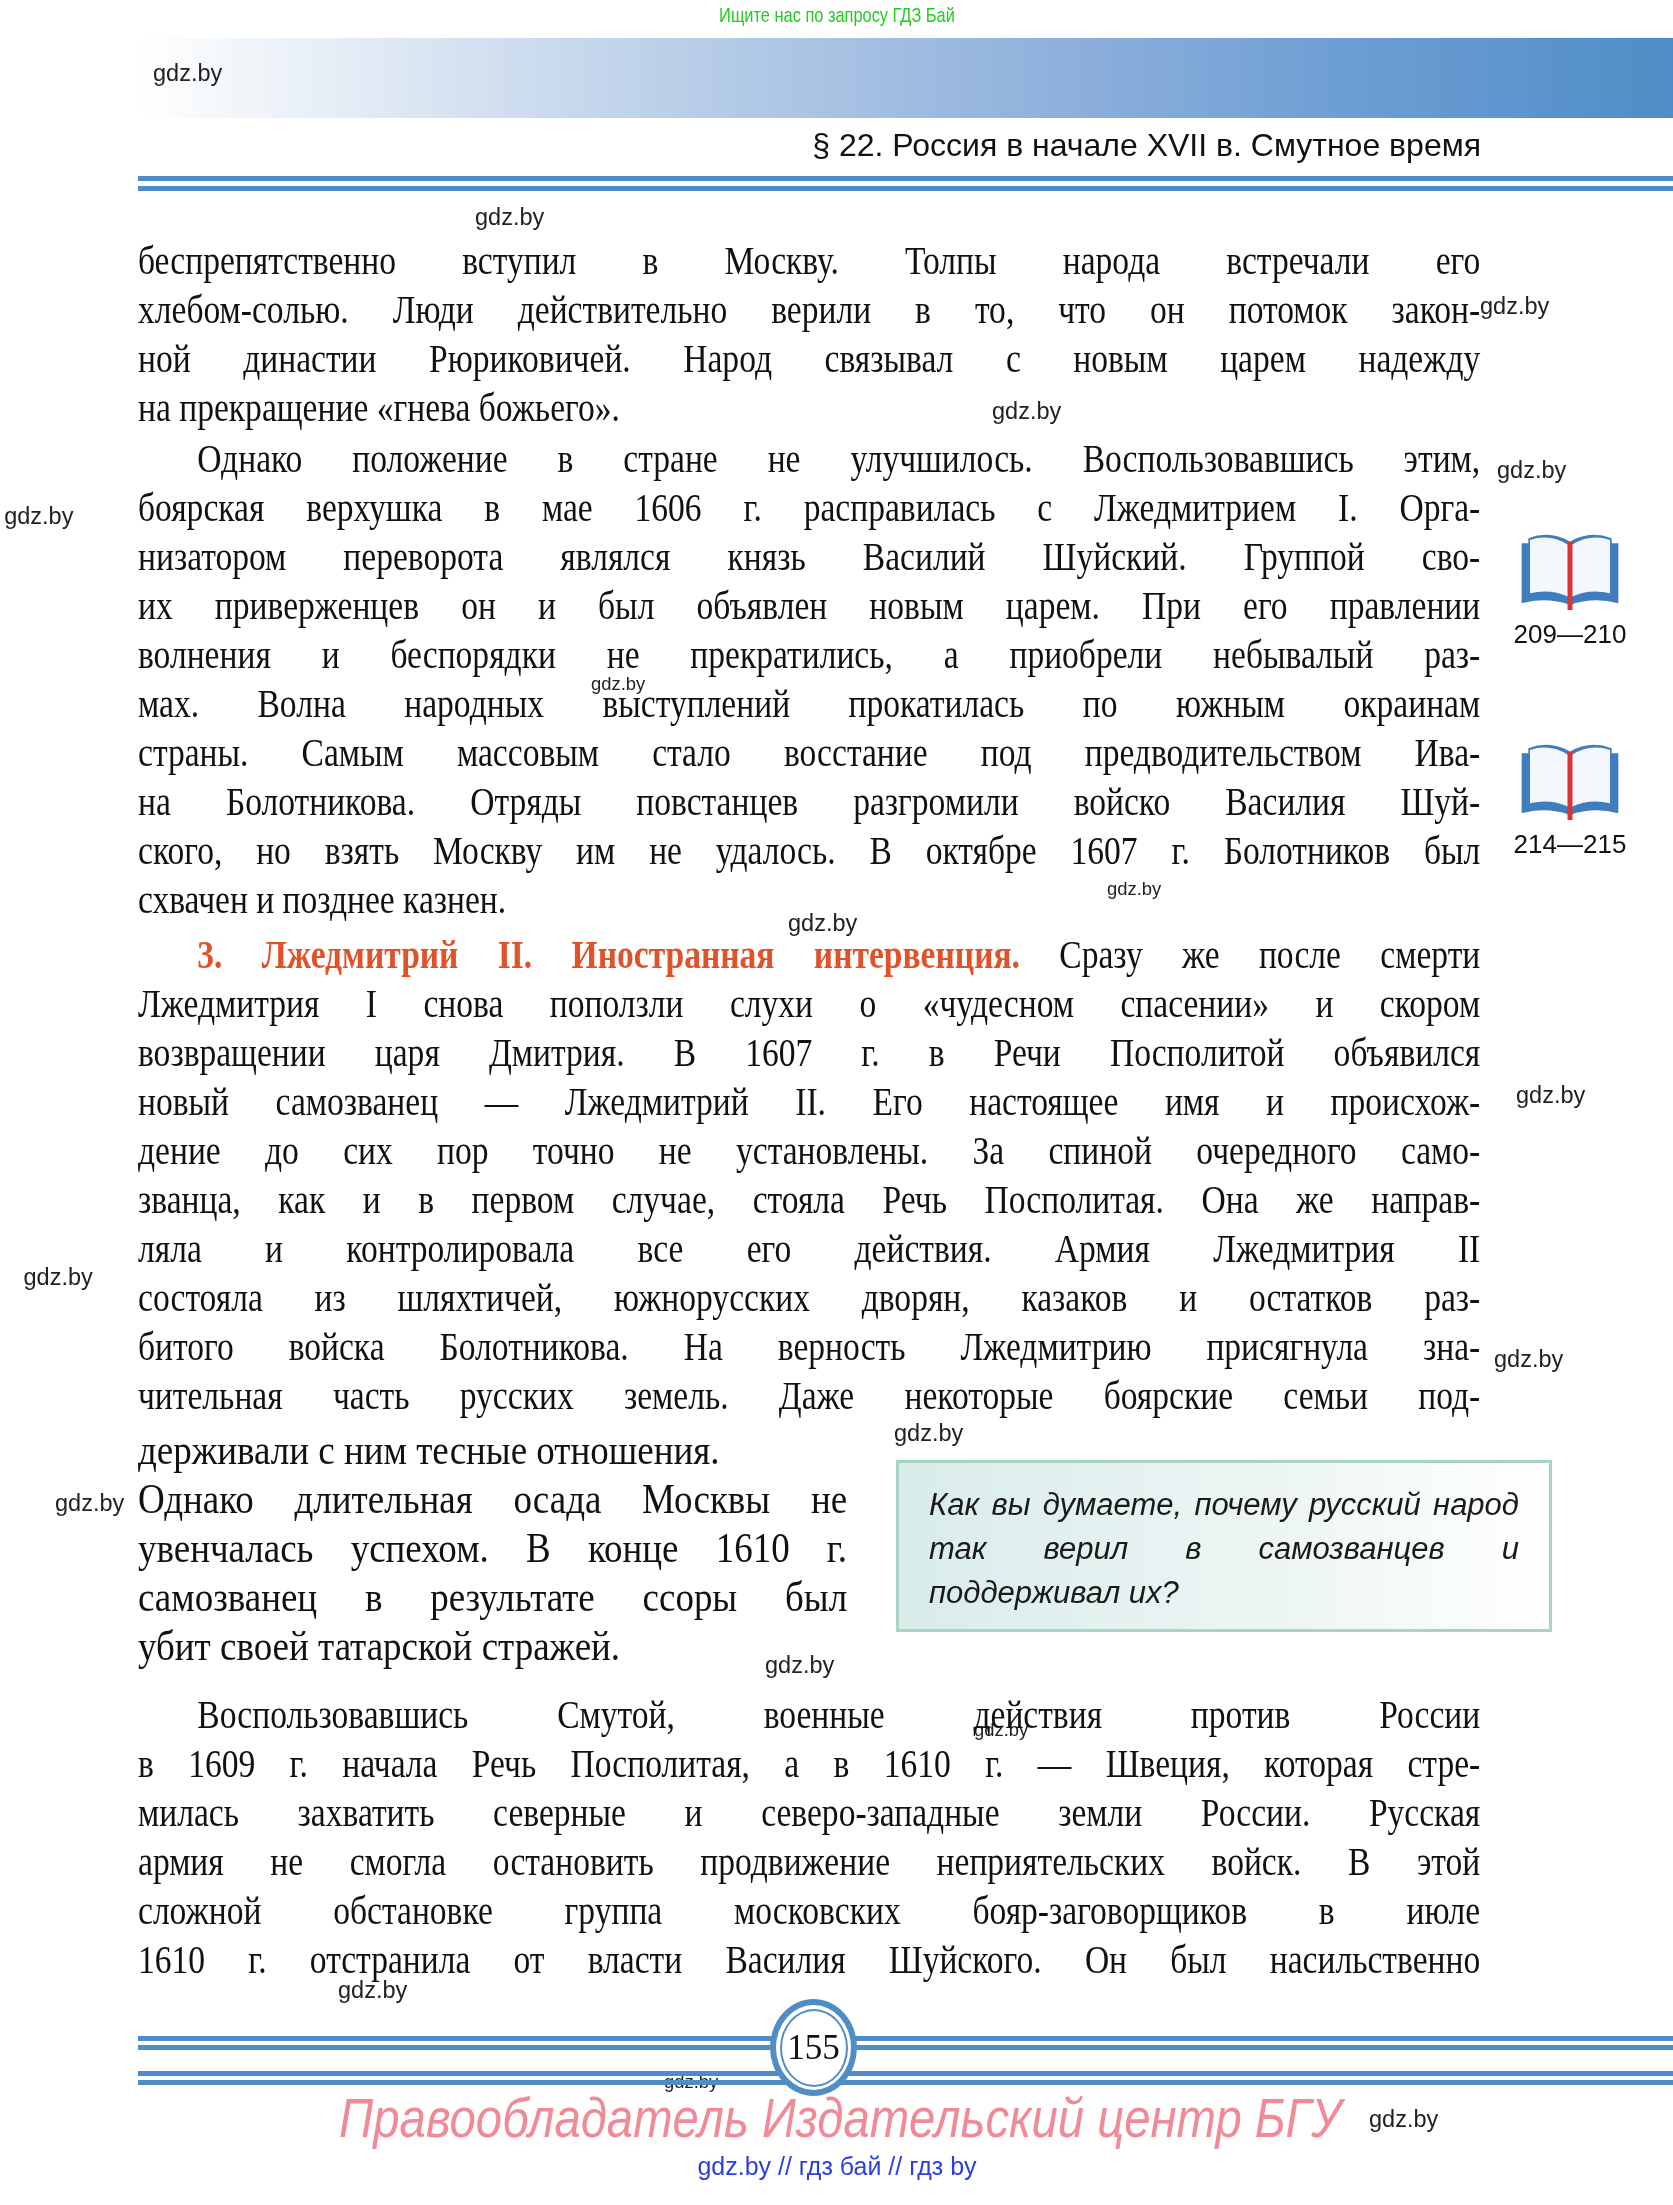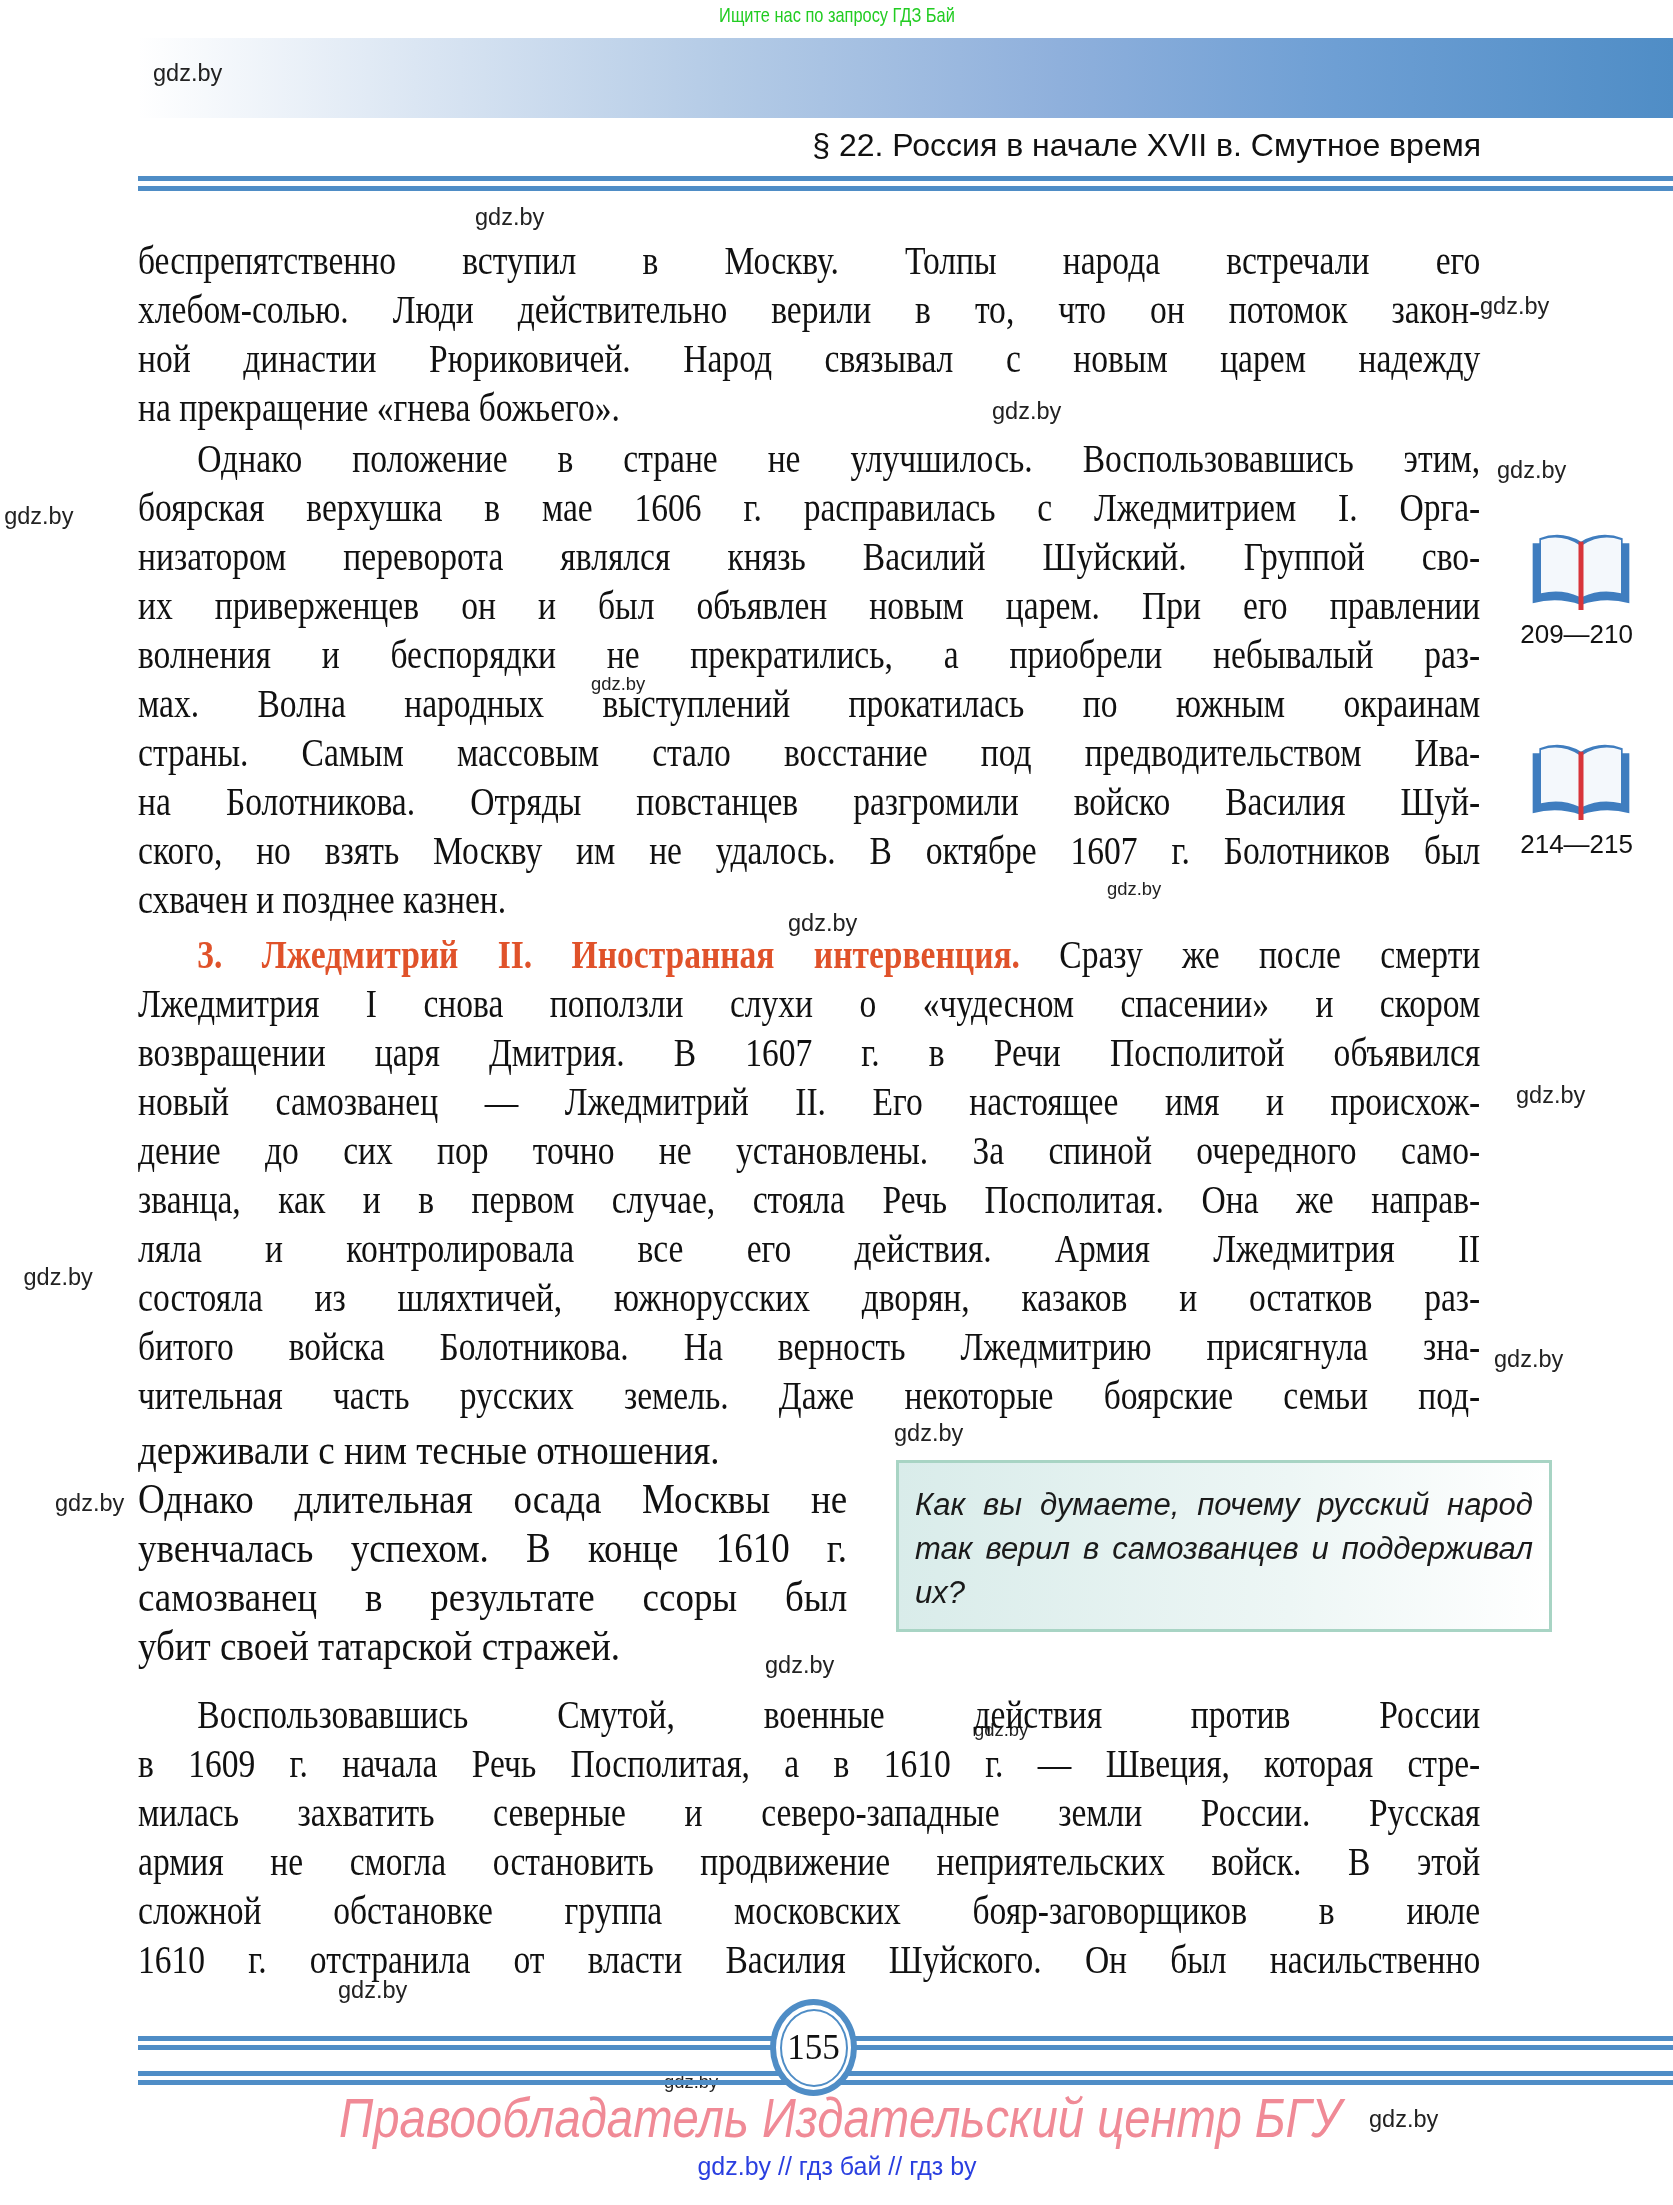--- a/index.html
+++ b/index.html
@@ -25,27 +25,27 @@
   }
   .rule { position: absolute; height: 5px; background: #4f8dc6; }
   .text-block {
     position: absolute; left: 138px; width: 1342px;
     font-size: 39px; line-height: 49px; text-align: justify;
   }
   .line { display: block; height: 49px; white-space: nowrap; text-align-last: justify; text-align: justify; transform: scaleX(0.86); transform-origin: left top; width: 116.3%; }
   .line.last { text-align-last: left; }
   .indent { padding-left: 69px; box-sizing: border-box; }
   .heading-red { color: #e0522a; font-weight: bold; }
-  .side-ref { position: absolute; width: 126px; text-align: right; }
+  .side-ref { position: absolute; width: 126px; text-align: center; }
   .side-ref .num { font-family: "Liberation Sans", sans-serif; font-size: 26px; color: #111; margin-top: 5px; }
   .question-box {
     position: absolute; left: 896px; top: 1460px; width: 656px; height: 172px;
     border: 3.4px solid #a8d4c4; box-sizing: border-box;
     background: linear-gradient(to right, #d9ecea 0%, #edf6f5 60%, #ffffff 100%);
-    padding: 20px 16px;
+    padding: 20px 30px;
   }
   .question-box .q {
     font-family: "Liberation Sans", sans-serif; font-style: italic; font-size: 31px; line-height: 44px;
     color: #1a1a1a; text-align: justify;
   }
   .narrow-block { position: absolute; left: 138px; width: 709px; font-size: 43px; line-height: 49px; }
   .page-circle {
     position: absolute; left: 770px; top: 1999px; width: 87px; height: 97px;
     border-radius: 50%; border: 6.7px solid #4f8dc6; background: #fff; box-sizing: border-box;
     display: flex; align-items: center; justify-content: center;

